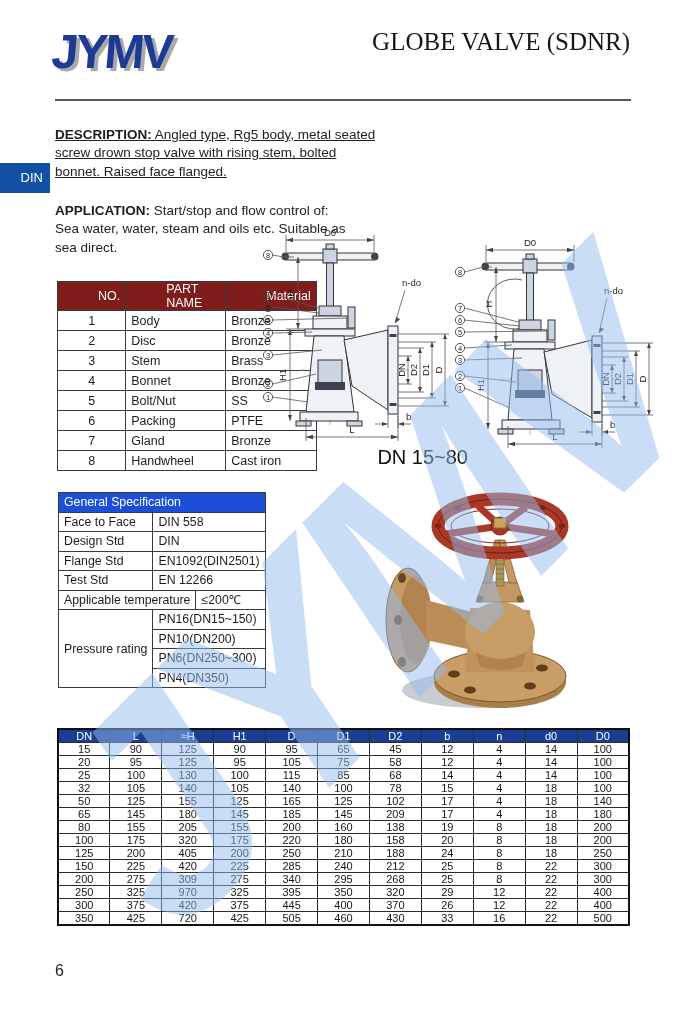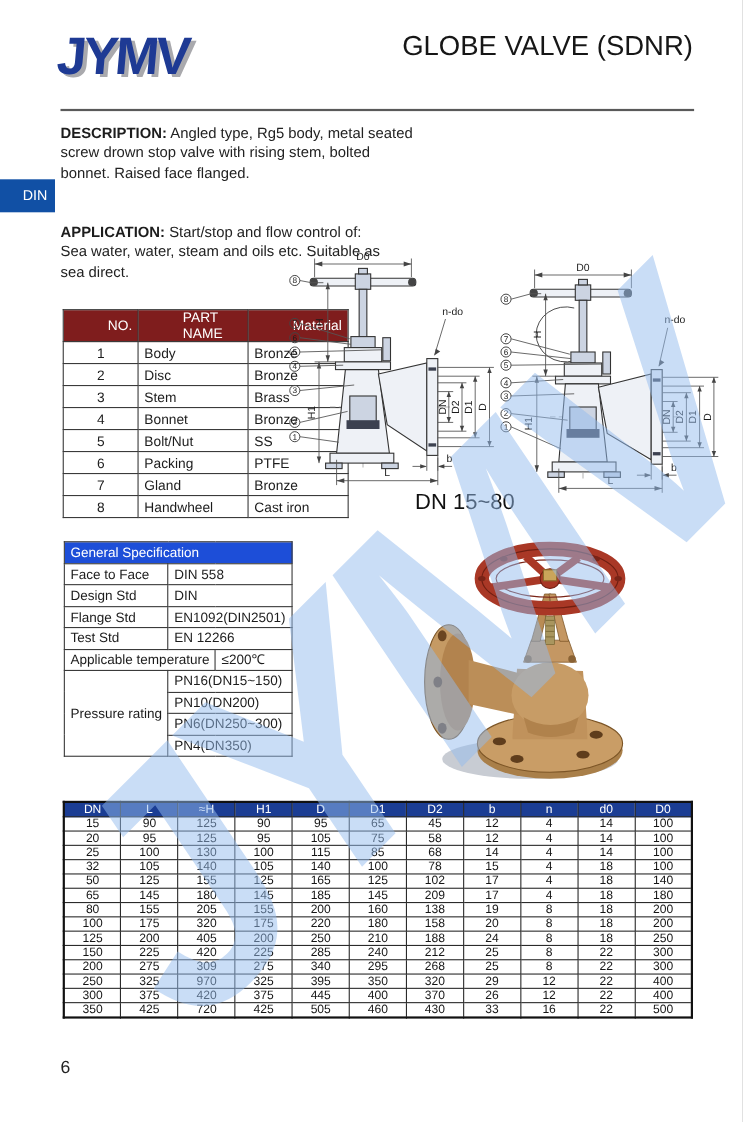--- a/index.html
+++ b/index.html
@@ -9,21 +9,21 @@
   
   .watermark { position:absolute; left:372px; top:598px; transform:translate(-50%,-50%) rotate(-45deg);
     font-size:300px; font-weight:bold; font-style:italic; letter-spacing:-14px; white-space:nowrap;
     color:rgba(148,188,238,0.5); z-index:6; pointer-events:none; }
 
   .abs { position:absolute; z-index:2; }
 
   
   .logo { left:52px; top:24px; font-size:48px; font-weight:800; letter-spacing:-3px;
     color:#1e3a94; transform:skewX(-5deg); text-shadow:4px 3px 0 #a9a9ad; }
-  .titleblock { right:45px; top:28px; text-align:right; color:#161616; }
+  .titleblock { right:45px; top:28px; text-align:right; color:#161616;font-family:Liberation Serif, serif; }
   .title { font-size:25px; line-height:1.15; }
   .subtitle { font-size:20px; }
   .rule { left:55px; top:99px; width:576px; height:2px; background:#5a5a5a; }
 
   
   .din-tab { left:0; top:163px; width:50px; height:30px; background:#1150a5; color:#fff;
     font-size:13px; line-height:30px; text-align:right; padding-right:7px; }
 
   
   .para { left:55px; width:324px; font-size:13.5px; line-height:1.36; color:#222; }
@@ -66,21 +66,21 @@
 <div class="page">
 
   <div class="abs logo">JYMV</div>
   <div class="abs titleblock">
     <div class="title">GLOBE VALVE (SDNR)</div>
   </div>
   <div class="abs rule"></div>
 
   <div class="abs din-tab">DIN</div>
 
-  <div class="abs para" style="top:112px;">
+  <div class="abs para" style="top:126px;text-decoration:underline;">
     <b>DESCRIPTION:</b><span> Angled type, Rg5 body, metal seated screw drown stop valve with rising stem, bolted bonnet. Raised face flanged.</span>
   </div>
   <div class="abs para" style="top:202px; width:300px;">
     <b>APPLICATION:</b><span> Start/stop and flow control of: Sea water, water, steam and oils etc. Suitable as sea direct.</span>
   </div>
 
   <table class="abs parts">
     <colgroup>
         <col style="width:27px">
         <col style="width:100px">

